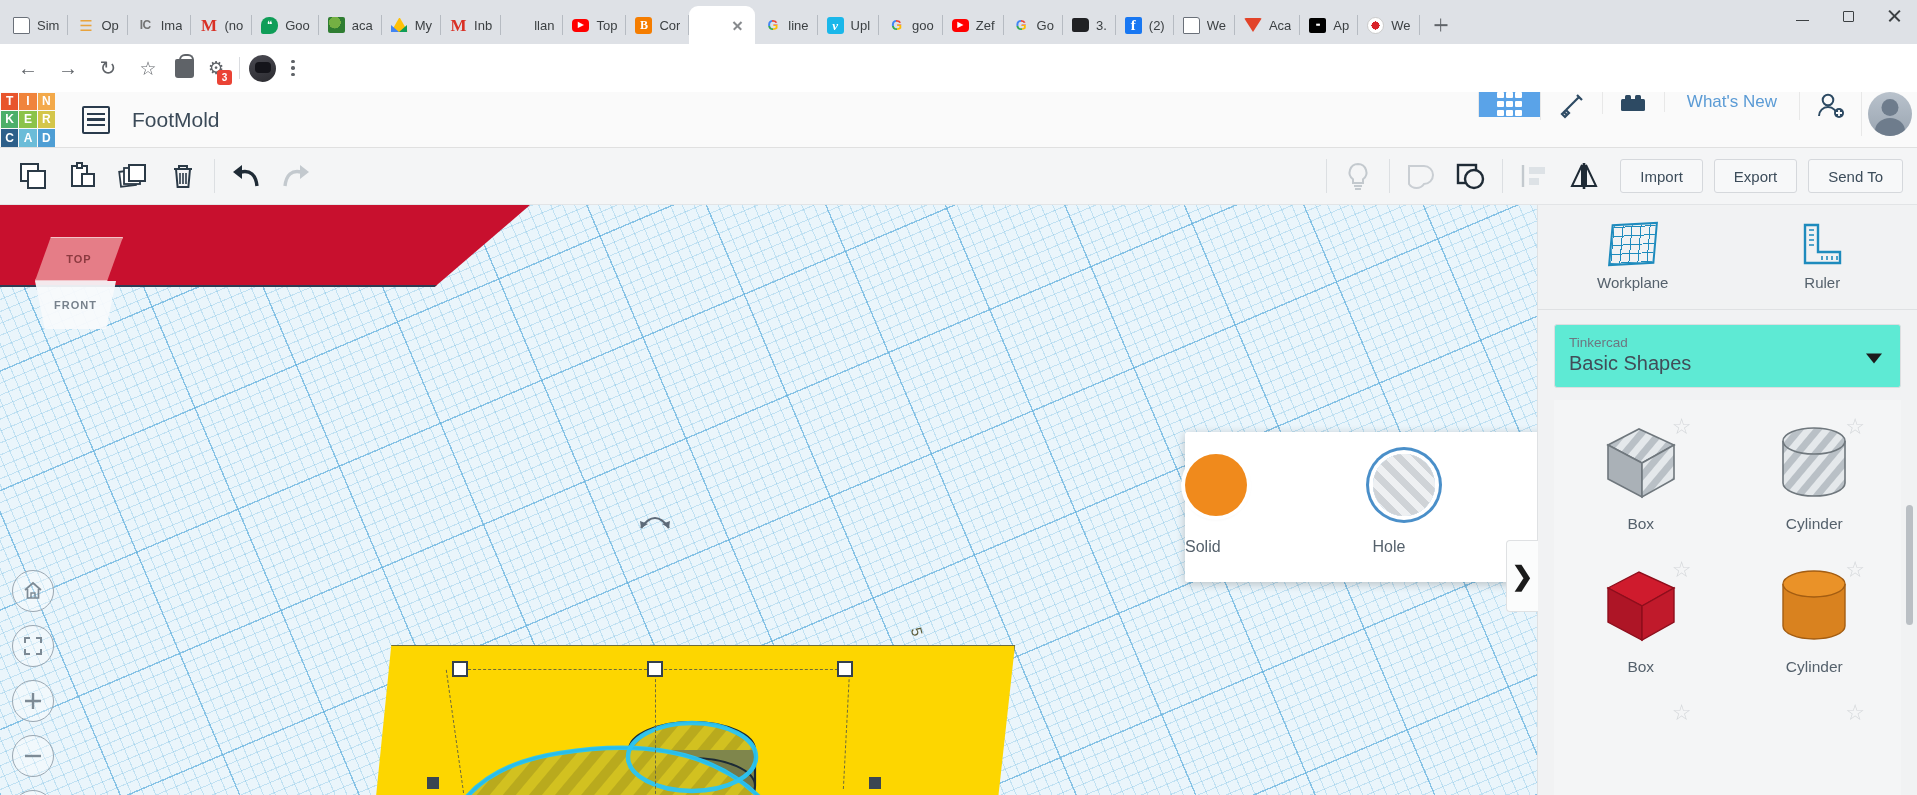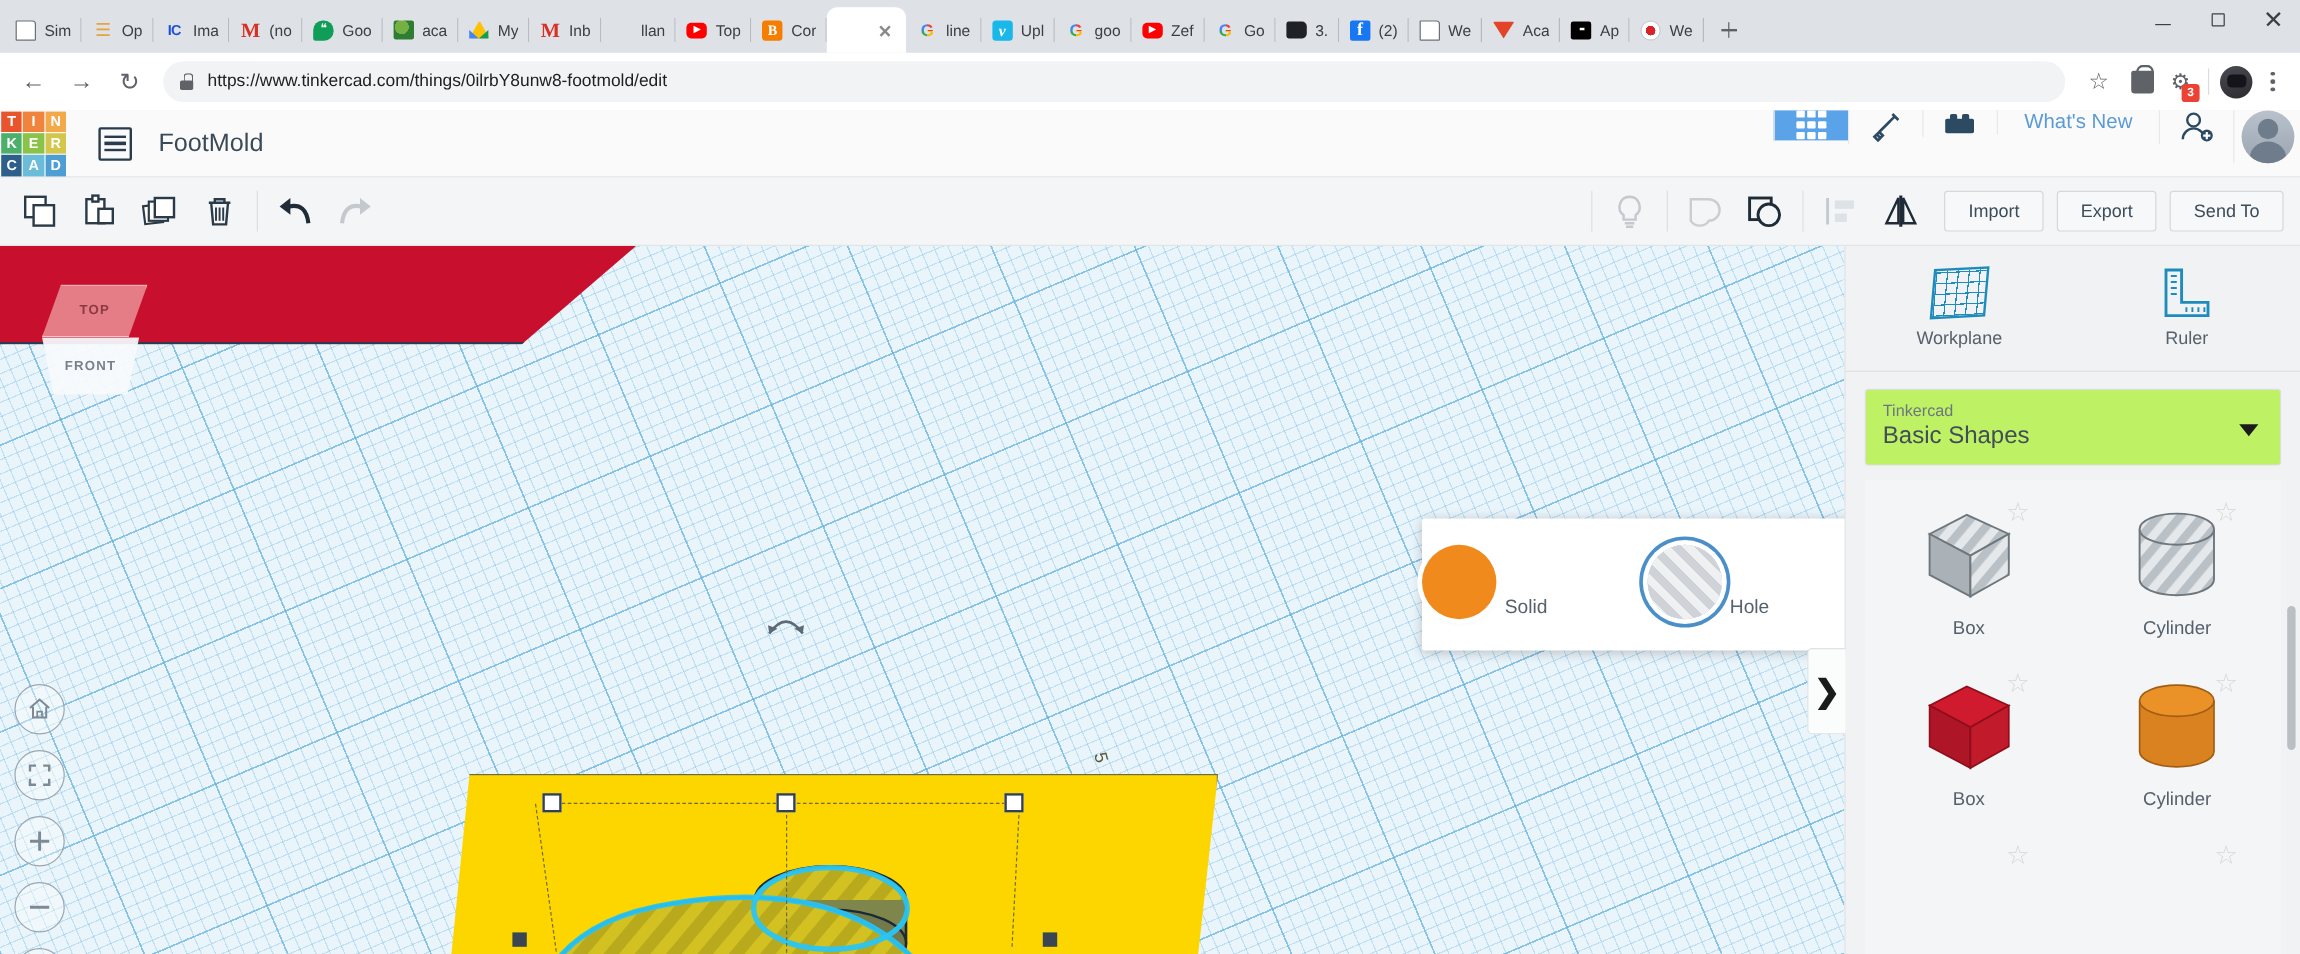--- a/index.html
+++ b/index.html
@@ -110,21 +110,21 @@
   .fi-g { font-weight: bold; font-size:14px;
           background: conic-gradient(#ea4335 0 25%, #fbbc05 0 50%, #34a853 0 75%, #4285f4 0);
           -webkit-background-clip: text; background-clip: text; color: transparent; }
   .fi-fb { background:#1877f2; color:#fff; width:17px;height:17px;border-radius:2px;
            font-family:"Liberation Serif",serif; font-weight:bold; font-size:15px; line-height:16px;}
   .fi-vimeo { background:#1ab7ea; color:#fff; width:17px;height:17px;border-radius:3px;
            font-family:"Liberation Serif",serif; font-style:italic; font-weight:bold; font-size:13px;}
   .fi-blogger { background:#f57d00; color:#fff; width:17px;height:17px;border-radius:3px;
            font-family:"Liberation Serif",serif; font-weight:bold; font-size:12px;}
   .fi-hangouts { background:#0f9d58; color:#fff; width:16px;height:17px;border-radius:8px 8px 8px 2px; font-size:10px;}
-  .fi-ic { color:#1d4ed8; font-weight:bold; font-size:12px; letter-spacing:-0.5px; }
+  .fi-ic { color:#737373; font-weight:bold; font-size:12px; letter-spacing:-0.5px; }
   .fi-drive { width:0;height:0;border-left:8px solid transparent;border-right:8px solid transparent;
               border-bottom:14px solid #ffc107; position:relative; }
   .fi-drive::before{ content:""; position:absolute; left:-8px; top:7px; width:0;height:0;
               border-left:8px solid #4285f4; border-top:7px solid transparent;}
   .fi-drive::after{ content:""; position:absolute; left:0px; top:7px; width:0;height:0;
               border-right:8px solid #0f9d58; border-top:7px solid transparent;}
   .fi-stripes { width:16px;height:16px; display:flex; gap:1.5px; }
   .fi-stripes i { width:3px; background:#a2231d; display:block; }
   .fi-acad { background: radial-gradient(circle at 40% 35%, #74b043 0 40%, #2f7d32 41% 100%); width:16px;height:16px;border-radius:2px;}
   .fi-book { width:15px; height:14px; background:#202124; border-radius:2px 4px 4px 2px; }
@@ -388,21 +388,21 @@
   .tri-up { width:0;height:0;border-left:9px solid transparent;border-right:9px solid transparent;border-bottom:9px solid #33424f;}
   .sp-title { margin-left:17px; font-size:17px; font-weight:bold; color:#33424f; }
   .sp-head-icons { margin-left:auto; display:flex; gap:16px; padding-right:20px; }
   .unlock-ic { width:17px;height:20px;position:relative;}
   .unlock-ic::before{content:"";position:absolute;bottom:0;left:1px;width:15px;height:11px;background:#33424f;border-radius:1px;}
   .unlock-ic::after{content:"";position:absolute;top:0;left:5px;width:11px;height:9px;border:2.5px solid #33424f;border-bottom:none;border-radius:5px 5px 0 0;}
   .bulb-ic { width:16px;height:21px;position:relative;}
   .bulb-ic::before{content:"";position:absolute;top:0;left:1px;width:14px;height:14px;border:2px solid #aab2ba;border-radius:50% 50% 45% 45%;}
   .bulb-ic::after{content:"";position:absolute;bottom:0;left:4px;width:8px;height:5px;border-top:2px solid #aab2ba;border-bottom:2px solid #aab2ba;}
   .sp-body { display:flex; padding: 22px 0 26px; }
-  .sp-opt { flex:1; display:flex;flex-direction:row;align-items:flex-end;gap:7px; }
+  .sp-opt { flex:1; display:flex;flex-direction:column;align-items:flex-start;gap:22px; }
   .circ-solid { width:62px;height:62px;border-radius:50%;background:#f08a1c; box-shadow:0 0 0 4px #fff,0 1px 5px rgba(0,0,0,.2);}
   .circ-hole {
     width:62px;height:62px;border-radius:50%;
     background: repeating-linear-gradient(45deg,#cfd3d7 0 7px,#eef0f2 7px 14px);
     box-shadow: 0 0 0 4px #fff, 0 0 0 7px #4a8fc9;
   }
   .sp-label { font-size:16px; color:#55616c; }
 
   
   .sidebar {
@@ -412,21 +412,21 @@
   }
   .sb-tools { height: 105px; display:flex; border-bottom:1px solid #dfe1e3; }
   .sb-tool { flex:1; display:flex;flex-direction:column;align-items:center;justify-content:center;gap:9px; }
   .sb-tool-label { font-size:15px; color:#55616c; }
   .wp-icon { width:46px;height:42px; transform: skewX(-8deg) rotate(-3deg);
              border:2.4px solid #1e8bbd;
              background-image: repeating-linear-gradient(0deg,#1e8bbd 0 1px,transparent 1px 9px),
                                repeating-linear-gradient(90deg,#1e8bbd 0 1px,transparent 1px 9px);}
   .dropdown {
     margin: 14px 16px 0;
-    background:#bef264; border:1px solid #dcdee0; border-radius:3px;
+    background:#5eead4; border:1px solid #dcdee0; border-radius:3px;
     padding: 10px 14px 12px; position:relative;
   }
   .dd-sub { font-size:13.5px; color:#6d7680; }
   .dd-main { font-size:20px; color:#414d58; margin-top:2px; }
   .dd-caret { position:absolute; right:18px; top:50%; transform:translateY(-25%);
               width:0;height:0;border-left:8px solid transparent;border-right:8px solid transparent;border-top:10px solid #1c1c1c;}
   .shapes-grid {
     flex:1; margin: 12px 16px 0;
     background:#f4f5f6;
     display:grid; grid-template-columns: 1fr 1fr;
@@ -584,24 +584,20 @@
       <div class="wc">
           <div class="wc-close-g"></div>
         </div>
     </div>
   </div>
 
   <div class="omnibar">
     <div class="nav-btn">←</div>
     <div class="nav-btn">→</div>
     <div class="nav-btn">↻</div>
-    <div class="urlbox">
-      <span class="lock"></span>
-      <span class="url-text">https://www.tinkercad.com/things/0ilrbY8unw8-footmold/edit</span>
-    </div>
     <div class="nav-btn star-icon">☆</div>
     <div class="ext-icon">
         <div class="bag"></div>
       </div>
     <div class="ext-icon">
       <span style="font-size:18px;color:#5f6368;">⚙</span>
       <span class="badge">3</span>
     </div>
     <div class="chrome-sep"></div>
     <div class="chrome-avatar"></div>

